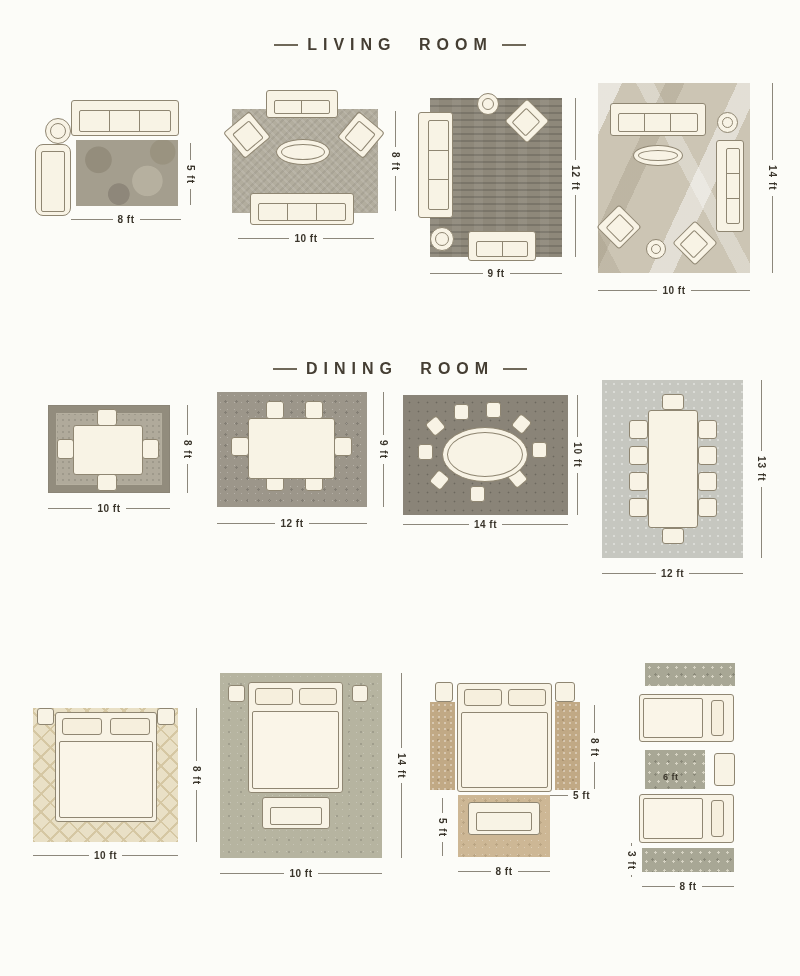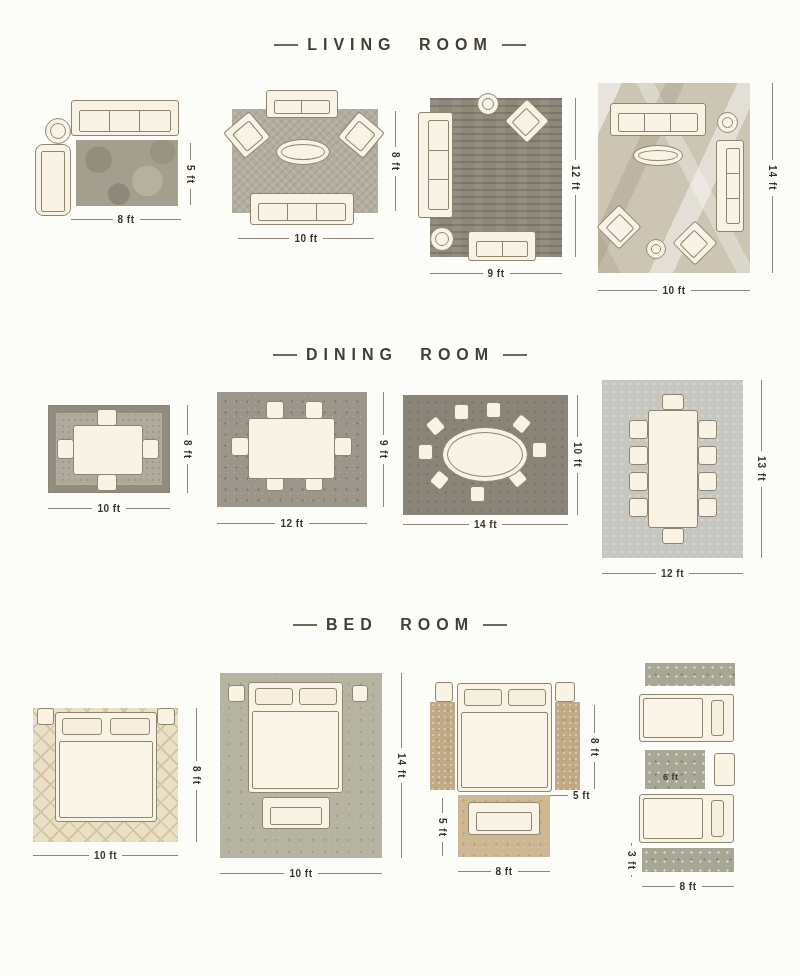--- a/index.html
+++ b/index.html
@@ -160,21 +160,21 @@
       <b class="lbl">14 ft</b>
       <i class="ln"></i>
     </div>
     <div class="dim-h" style="left:3px;top:210px;width:152px;">
       <i class="ln"></i>
       <b class="lbl">10 ft</b>
       <i class="ln"></i>
     </div>
   </div>
 
-  <div class="sec-title" style="top:346px;">
+  <div class="sec-title" style="top:360px;">
     <i class="dash"></i>
     <h2>DINING ROOM</h2>
     <i class="dash"></i>
   </div>
 
   <div class="layout" style="left:40px;top:395px;width:175px;height:125px;">
     <div class="rug rug-border" style="left:8px;top:10px;width:122px;height:88px;"></div>
     <div class="furn" style="left:57px;top:14px;width:20px;height:17px;"></div>
     <div class="furn" style="left:57px;top:79px;width:20px;height:17px;"></div>
     <div class="furn" style="left:17px;top:44px;width:17px;height:20px;"></div>
@@ -255,25 +255,20 @@
       <b class="lbl">13 ft</b>
       <i class="ln"></i>
     </div>
     <div class="dim-h" style="left:4px;top:193px;width:141px;">
       <i class="ln"></i>
       <b class="lbl">12 ft</b>
       <i class="ln"></i>
     </div>
   </div>
 
-  <div class="sec-title" style="top:616px;">
-    <i class="dash"></i>
-    <h2>BED ROOM</h2>
-    <i class="dash"></i>
-  </div>
 
   <div class="layout" style="left:22px;top:698px;width:190px;height:165px;">
     <div class="rug tex-diamond" style="left:11px;top:10px;width:145px;height:134px;"></div>
     <div class="furn" style="left:15px;top:10px;width:17px;height:17px;"></div>
     <div class="furn" style="left:135px;top:10px;width:18px;height:17px;"></div>
     <div class="furn bed" style="left:33px;top:14px;width:102px;height:110px;">
       <span class="pillow" style="left:6px;top:5px;width:40px;height:17px;"></span>
       <span class="pillow" style="left:54px;top:5px;width:40px;height:17px;"></span>
       <span class="blanket"></span>
     </div>

